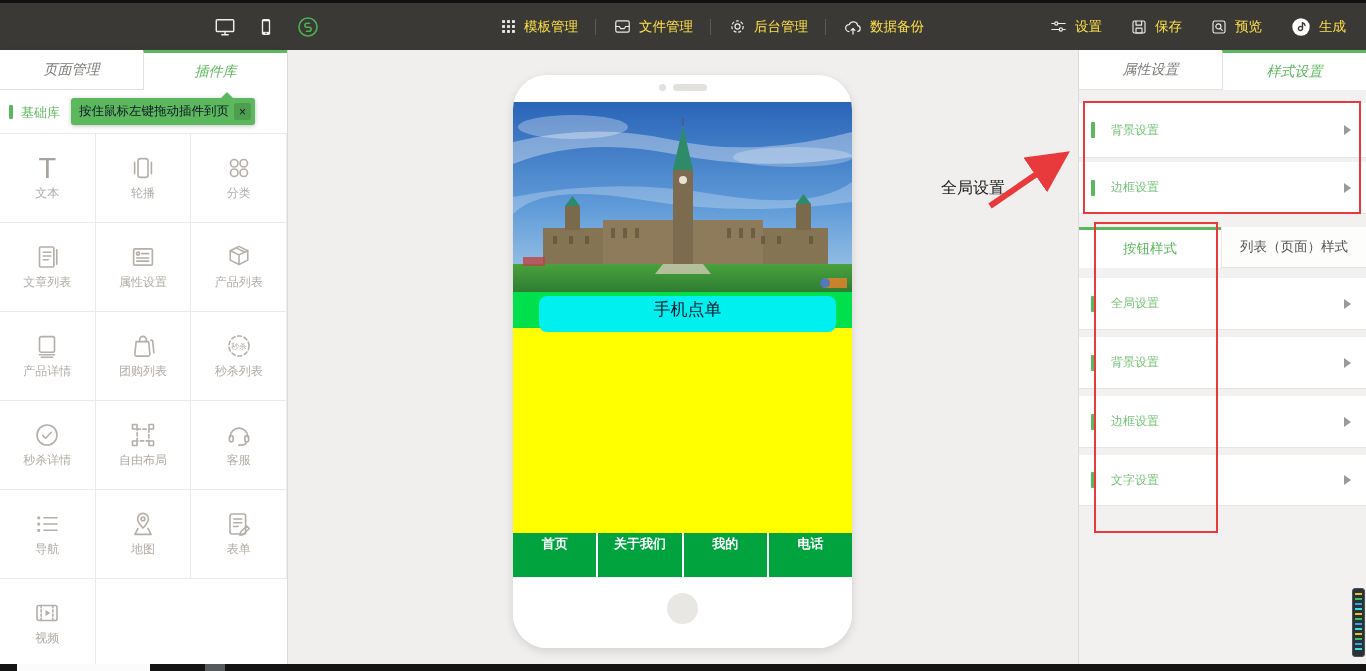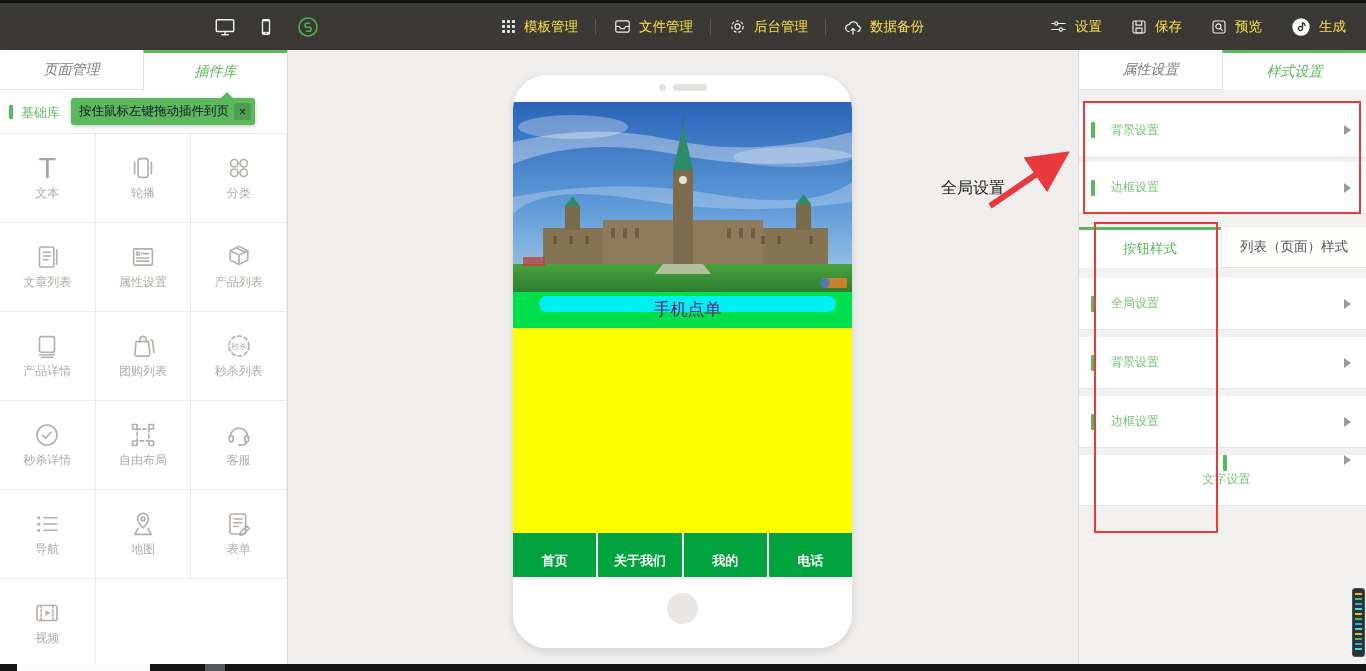--- a/index.html
+++ b/index.html
@@ -47,25 +47,25 @@
 
   
   #canvas { position:absolute; left:288px; top:50px; width:790px; height:614px; background:#f1efed; }
   #phone { position:absolute; left:225px; top:25px; width:339px; height:573px;
     background:#fff; border-radius:34px; box-shadow:0 3px 10px rgba(0,0,0,.13); overflow:hidden; }
   #speaker-dot { position:absolute; left:146px; top:9px; width:7px; height:7px; border-radius:50%; background:#e3e1de; }
   #speaker-bar { position:absolute; left:160px; top:9px; width:34px; height:7px; border-radius:4px; background:#e3e1de; }
   #screen { position:absolute; left:0; top:27px; right:0; bottom:0; }
   #banner { position:relative; height:190px; overflow:hidden; }
   #strip { height:36px; background:#00e04c; position:relative; }
-  #order-btn { position:absolute; left:26px; right:16px; top:4px; height:16px; border-radius:8px;
-    background:#00efef; color:#701a75; font-size:17px; text-align:center; line-height:28px; cursor:pointer; }
+  #order-btn { position:absolute; left:26px; right:16px; top:4px; height:36px; border-radius:8px;
+    background:#00efef; color:#0f172a; font-size:17px; text-align:center; line-height:28px; cursor:pointer; }
   #yellow-block { height:205px; background:#ffff00; }
   #phone-nav { height:44px; background:#00a33e; display:flex; }
-  .nav-cell { flex:1; display:flex; align-items:flex-end; justify-content:center; padding-bottom:7px;
+  .nav-cell { flex:1; display:flex; align-items:flex-end; justify-content:center; padding-bottom:24px;
     color:#fff; font-size:13px; font-weight:bold; cursor:pointer; }
   .nav-cell + .nav-cell { border-left:2px solid #fff; }
   #home-area { height:71px; background:#fff; display:flex; justify-content:center; }
   #home-btn { width:31px; height:31px; border-radius:50%; background:#e9e7e4; margin-top:16px; cursor:pointer; }
 
   
   #annotation-label { position:absolute; left:653px; top:128px; font-size:16px; color:#1c1c1c; }
   #annotation-arrow { position:absolute; left:640px; top:88px; }
 
   
@@ -512,21 +512,21 @@
   <div class="rp-row" style="top:287px;height:52px;">
     <span class="marker"></span>
     <span class="rp-lbl">背景设置</span>
     <span class="chev"></span>
   </div>
   <div class="rp-row" style="top:346px;height:52px;">
     <span class="marker"></span>
     <span class="rp-lbl">边框设置</span>
     <span class="chev"></span>
   </div>
-  <div class="rp-row" style="top:405px;height:51px;flex-direction:column;">
+  <div class="rp-row" style="top:405px;height:51px;">
     <span class="marker"></span>
     <span class="rp-lbl">文字设置</span>
     <span class="chev"></span>
   </div>
   <div class="redbox" style="left:15px;top:172px;width:124px;height:311px;"></div>
 </div>
 
 <div id="hscrollbar">
   <div id="hthumb"></div>
   <div id="hchunk"></div>

